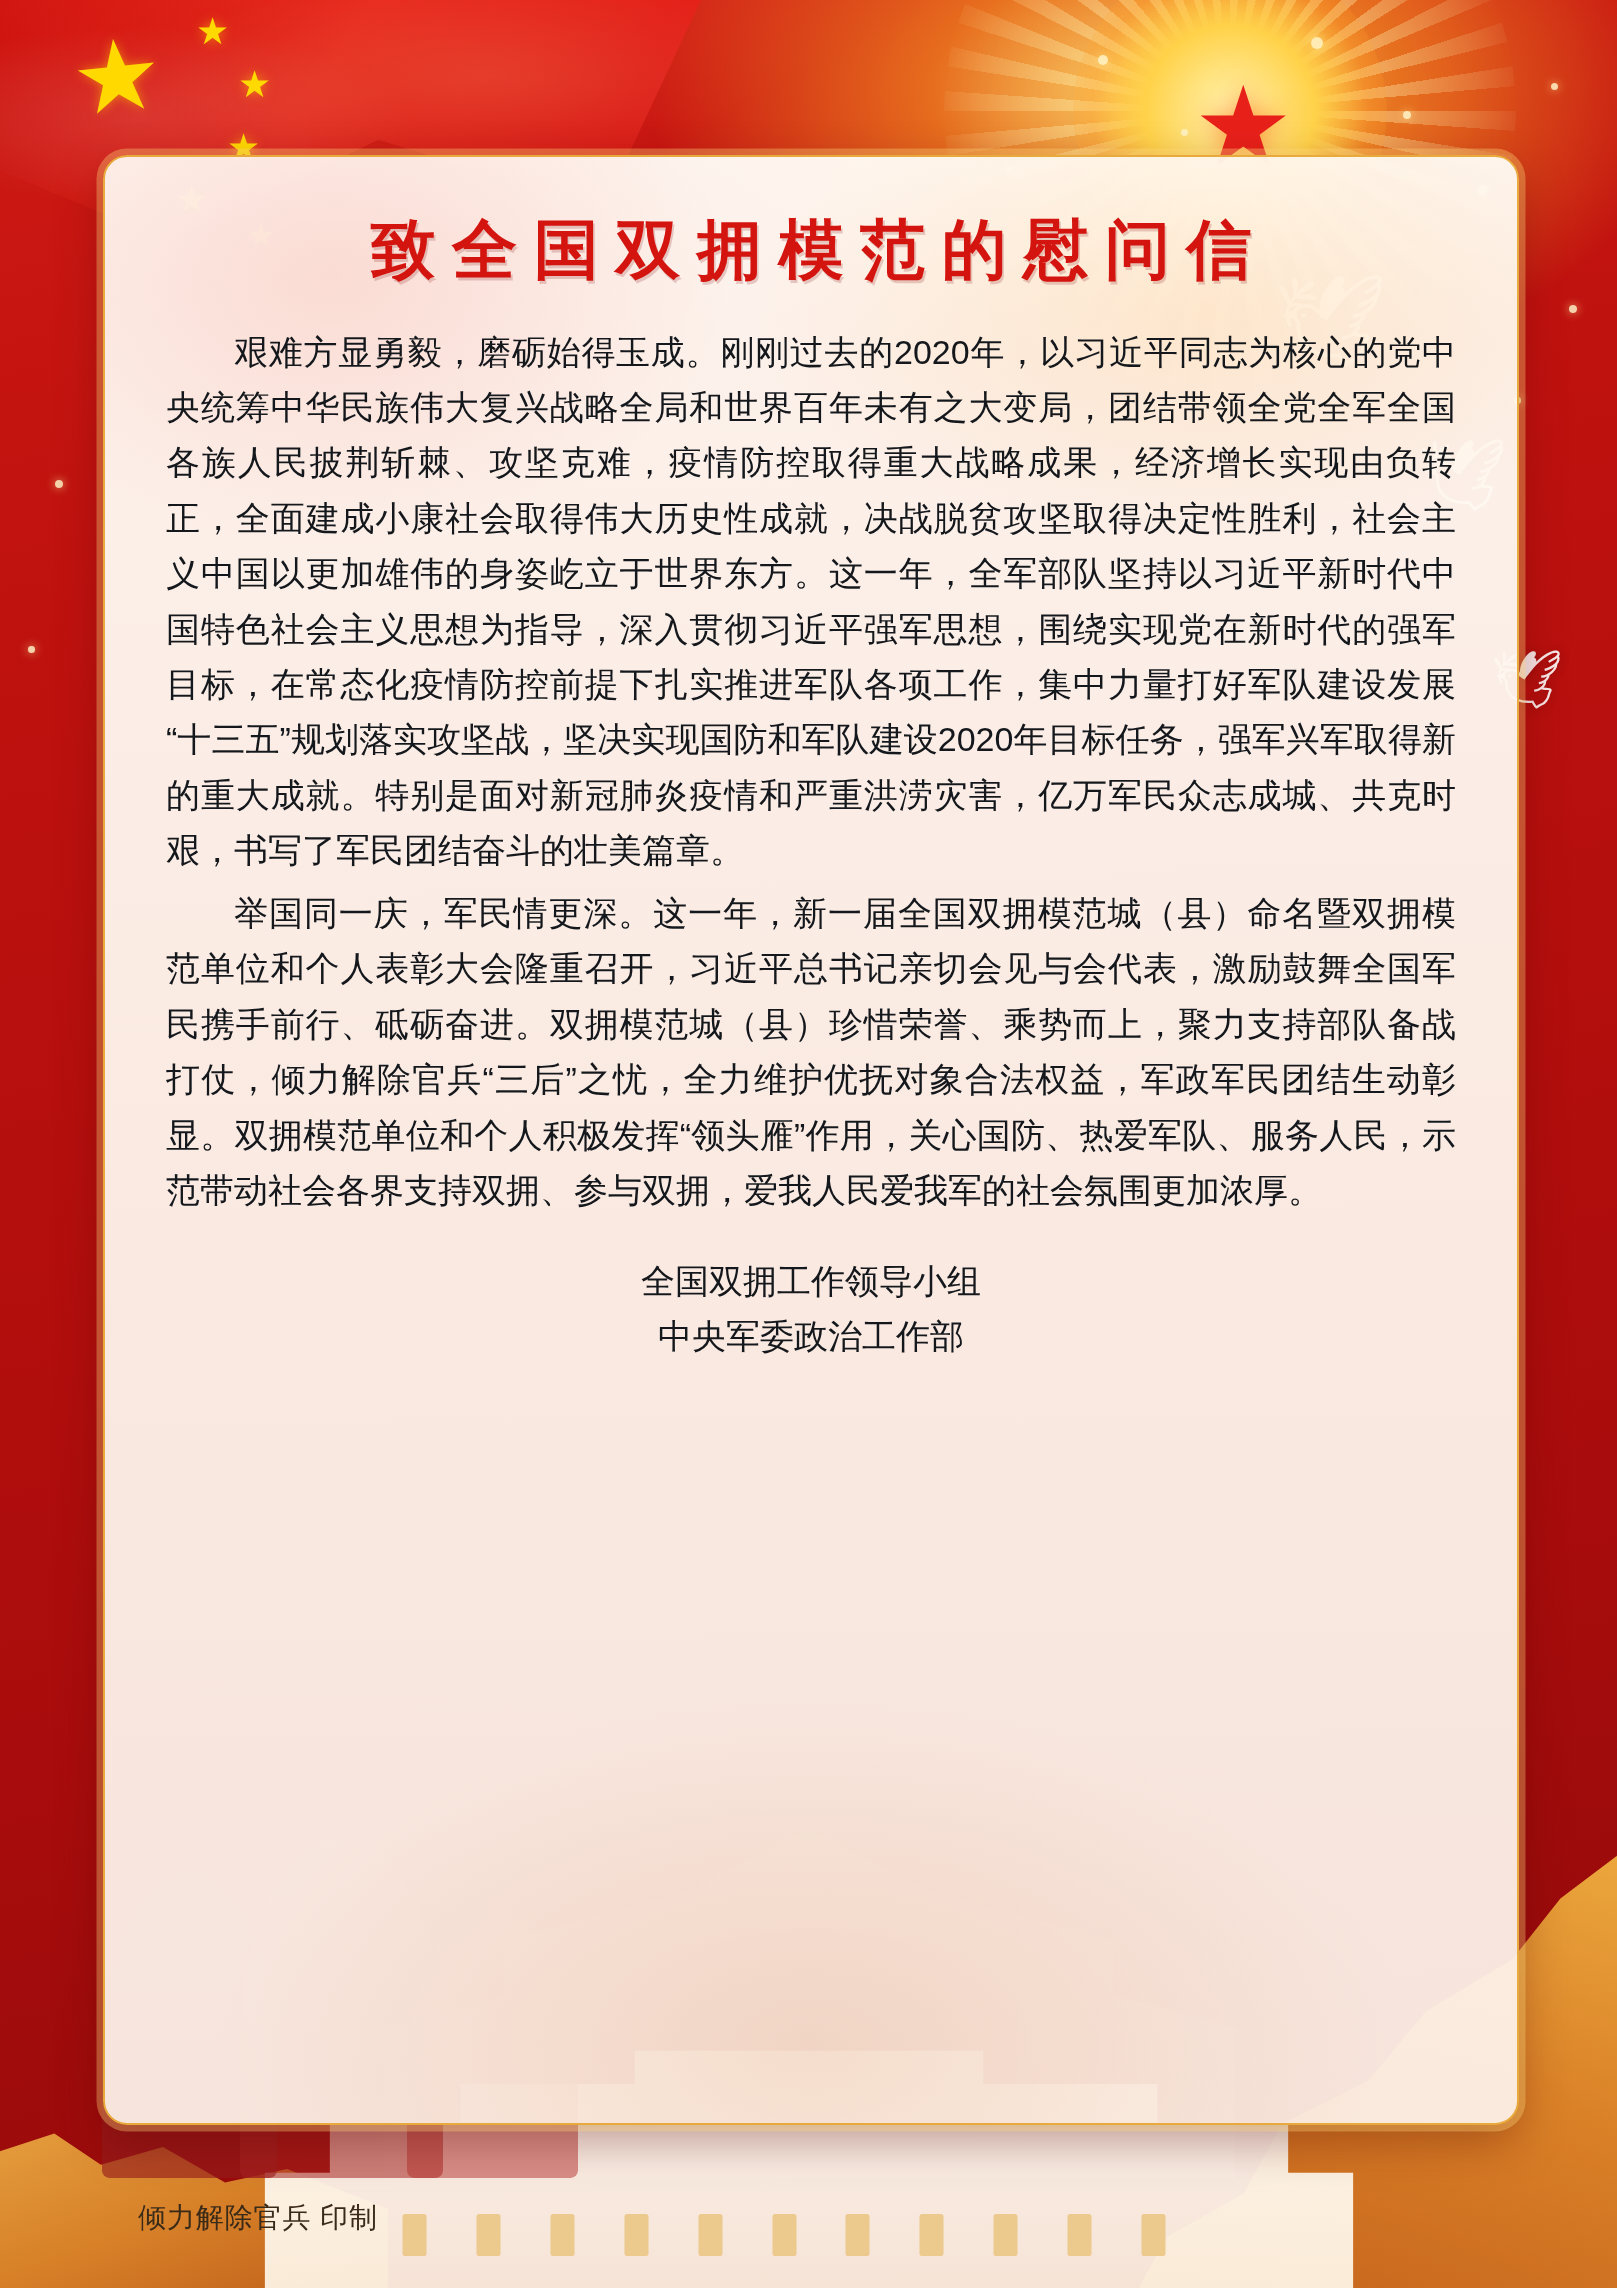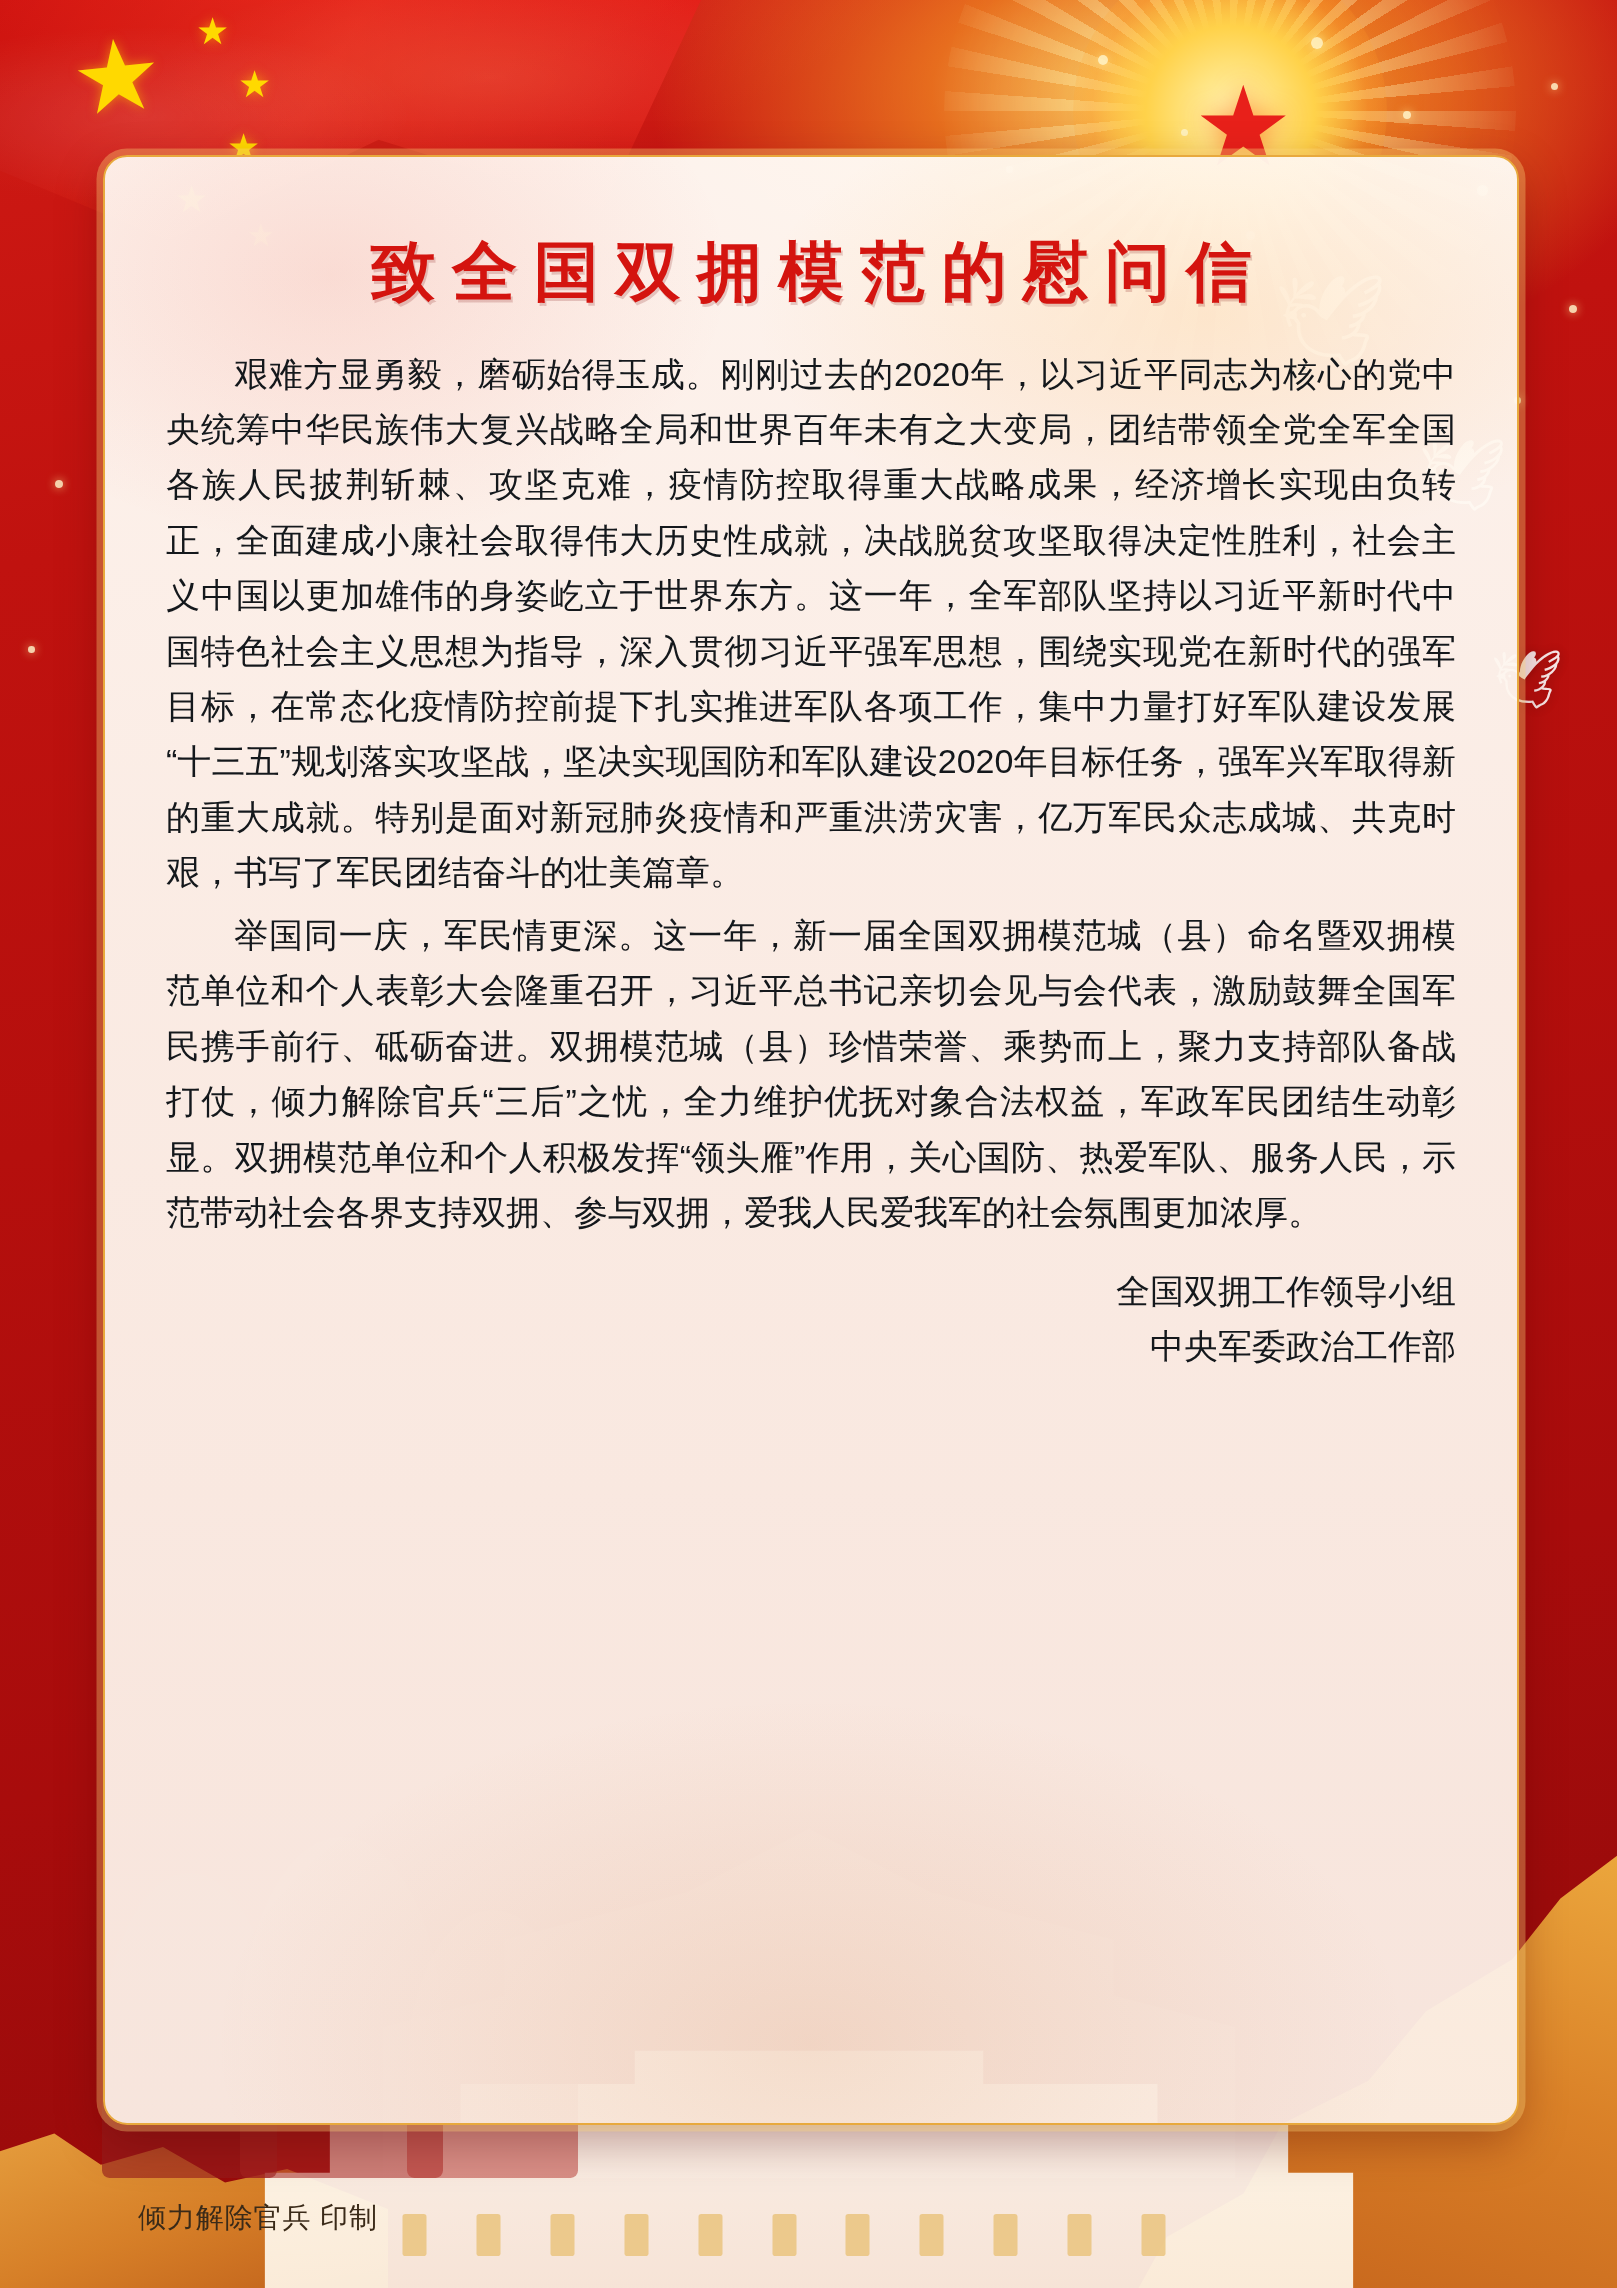--- a/index.html
+++ b/index.html
@@ -151,21 +151,21 @@
   .card-ghost {
     position: absolute; inset: 0;
     background:
       radial-gradient(ellipse 646px 332px at 78% 8%, rgba(255,170,60,0.18), rgba(255,255,255,0) 70%),
       radial-gradient(ellipse 572px 388px at 16% 6%, rgba(230,60,40,0.12), rgba(255,255,255,0) 70%),
       radial-gradient(ellipse 831px 480px at 50% 96%, rgba(205,120,60,0.16), rgba(255,255,255,0) 72%);
     pointer-events: none;
   }
   .card-inner {
     position: relative;
-    padding: 54px 61px 0 61px;
+    padding: 32px 61px 0 61px;
   }
   .title {
     text-align: center;
     color: #d4140f;
     font-size: 65px;
     font-weight: 700;
     letter-spacing: 16.6px;
     text-indent: 16.6px;
     margin: 16.6px 0 31px 0;
     text-shadow: 1.8px 2.8px 0 rgba(120,0,0,0.18);
@@ -180,22 +180,22 @@
   .para {
     font-size: 34px;
     color: #14181c;
     line-height: 1.63;
     text-align: justify;
     text-justify: inter-ideograph;
     text-indent: 2em;
     margin: 0 0 7.4px 0;
   }
   .signature {
-    margin-top: 24px;
-    text-align: right;
+    margin-top: 36px;
+    text-align: center;
     font-size: 34px;
     color: #14181c;
     line-height: 1.6;
   }
   .signature div { display: block; }
   .footer-note {
     position: absolute;
     left: 138px;
     bottom: 52px;
     font-size: 28px;

